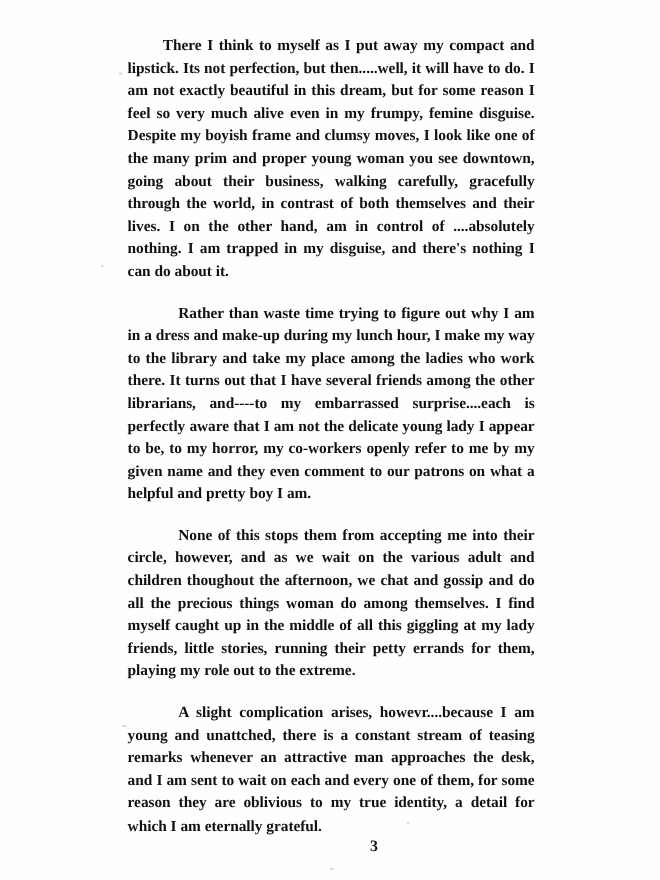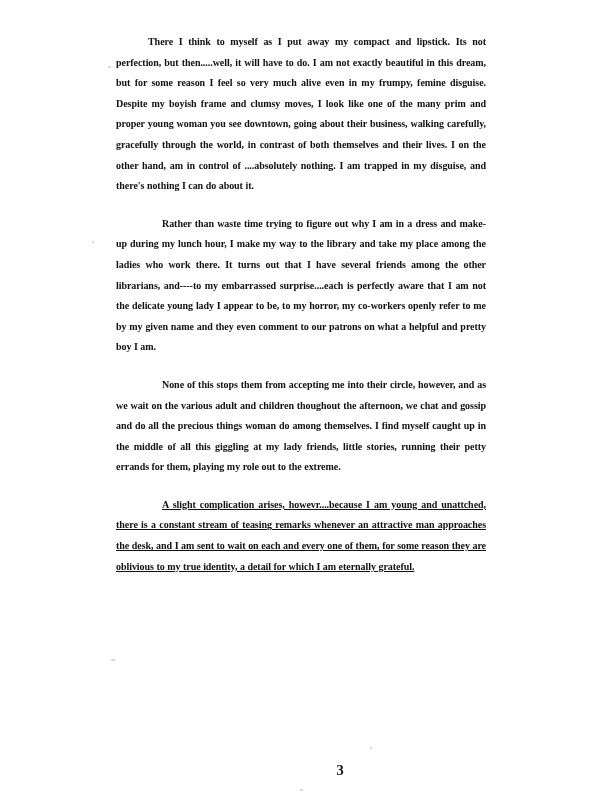--- a/index.html
+++ b/index.html
@@ -28,33 +28,32 @@
     position: absolute;
     left: 116px;
     top: 32px;
     width: 382px;
   }
 
   .para {
     margin: 0 12px 17px 0;
     text-align: justify;
     text-justify: inter-word;
-    font-size: 10px;
+    font-size: 14px;
     line-height: 20.6px;
     color: #111111;
     font-weight: 600;
     letter-spacing: -0.05px;
     word-spacing: 0.1px;
     text-indent: 46px;
     hyphens: manual;
   }
 
   .para:last-of-type {
     margin-bottom: 0;
-    text-decoration: underline;
   }
 
   
   .para.first {
     text-indent: 32px;
   }
 
   #page-number {
     position: absolute;
     left: 0;

